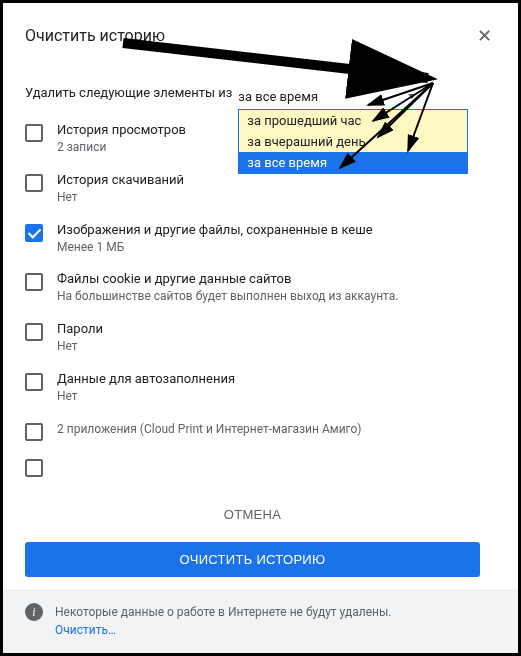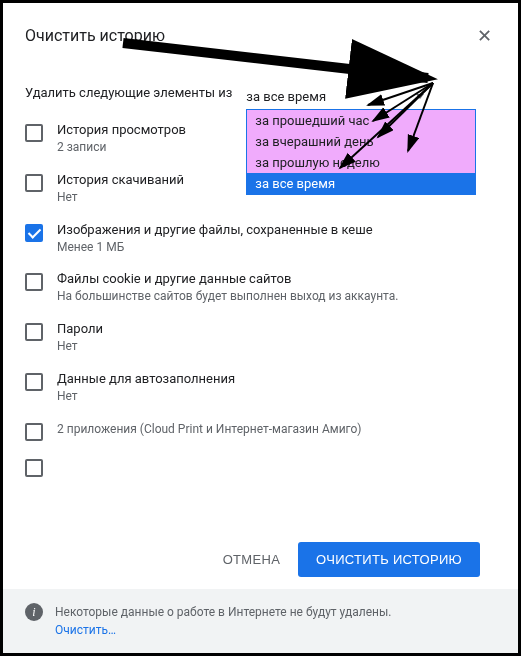--- a/index.html
+++ b/index.html
@@ -1,37 +1,37 @@
 <!DOCTYPE html>
 <html><head>
 <meta charset="utf-8">
 <style>
 * { box-sizing: border-box; margin: 0; padding: 0; }
 body { width: 521px; height: 656px; font-family: Roboto, Arial, sans-serif; background: #fff; border: 3px solid #000; position: relative; }
 .dialog { padding: 18px 22px 14px 22px; height: 100%; display: flex; flex-direction: column; }
 .header { display: flex; justify-content: space-between; align-items: center; margin-bottom: 28px; }
 .title { font-size: 16px; color: #202124; font-weight: 400; }
 .close { font-size: 18px; color: #5f6368; cursor: pointer; padding: 4px; }
-.subhead { display: flex; align-items: center; font-size: 13px; color: #202124; margin-bottom: 8px; position: relative; gap: 8px; }
+.subhead { display: flex; align-items: center; font-size: 13px; color: #202124; margin-bottom: 8px; position: relative; }
 .subhead-label { margin-right: 6px; }
 .dropdown-wrap { position: relative; flex: 1; margin-top: 9px; }
 .dropdown-sel { display: flex; align-items: center; gap: 90px; font-size: 13px; color: #202124; padding: 2px 0; }
 .caret { width: 0; height: 0; border-left: 4px solid transparent; border-right: 4px solid transparent; border-top: 5px solid #5f6368; display: inline-block; }
-.dropdown-list { position: absolute; top: 22px; left: 0; width: 230px; border: 1px solid #1a73e8; background: #f0abfc; z-index: 10; font-size: 13px; }
+.dropdown-list { position: absolute; top: 22px; left: 0; width: 230px; border: 1px solid #1a73e8; background: #fef9c3; z-index: 10; font-size: 13px; }
 .dropdown-list div { padding: 3px 8px; color: #202124; cursor: pointer; }
 .dropdown-list div.selected { background: #1a73e8; color: #fff; }
 .list { flex: 1; overflow: visible; }
 .item { display: flex; align-items: flex-start; padding: 8px 0; gap: 14px; }
 .cb { width: 18px; height: 18px; border: 2px solid #5f6368; border-radius: 2px; flex-shrink: 0; margin-top: 2px; background: #fff; position: relative; cursor: pointer; }
 .cb.checked { background: #1a73e8; border-color: #1a73e8; }
 .cb.checked::after { content: ""; position: absolute; left: 4px; top: 0px; width: 5px; height: 10px; border: solid #fff; border-width: 0 2px 2px 0; transform: rotate(45deg); }
 .item-txt { flex: 1; }
 .item-title { font-size: 13px; color: #202124; margin-bottom: 2px; }
 .item-desc { font-size: 12px; color: #5f6368; line-height: 1.4; }
-.actions { display: flex; justify-content: flex-end; padding: 10px 16px 12px 0; }
+.actions { display: flex; justify-content: flex-end; gap: 10px; padding: 10px 16px 12px 0; flex-direction: column; }
 .btn { font-size: 13px; font-weight: 500; padding: 10px 18px; border-radius: 3px; cursor: pointer; border: none; letter-spacing: 0.3px; }
 .btn-cancel { background: transparent; color: #5f6368; }
 .btn-primary { background: #1a73e8; color: #fff; }
 .footer { background: #f1f3f4; margin: 0 -22px -14px -22px; padding: 14px 22px; display: flex; align-items: flex-start; gap: 12px; font-size: 12px; }
 .info-icon { width: 18px; height: 18px; border-radius: 50%; background: #5f6368; color: #fff; display: flex; align-items: center; justify-content: center; font-size: 12px; font-style: italic; font-family: serif; flex-shrink: 0; }
 .footer-txt { color: #5f6368; line-height: 1.5; }
 .footer-link { color: #1a73e8; cursor: pointer; }
 .annot { position: absolute; top: 20px; left: 115px; width: 340px; height: 150px; pointer-events: none; z-index: 20; }
 </style>
 </head>
@@ -46,21 +46,20 @@
   <div class="subhead">
     <span class="subhead-label">Удалить следующие элементы из</span>
     <div class="dropdown-wrap">
       <div class="dropdown-sel">
         <span>за все время</span>
         <span class="caret"></span>
       </div>
       <div class="dropdown-list">
         <div>за прошедший час</div>
         <div>за вчерашний день</div>
-        <div>за прошлую неделю</div>
         <div class="selected">за все время</div>
       </div>
     </div>
   </div>
 
   <div class="list">
     <div class="item">
       <div class="cb"></div>
       <div class="item-txt">
         <div class="item-title">История просмотров</div>

